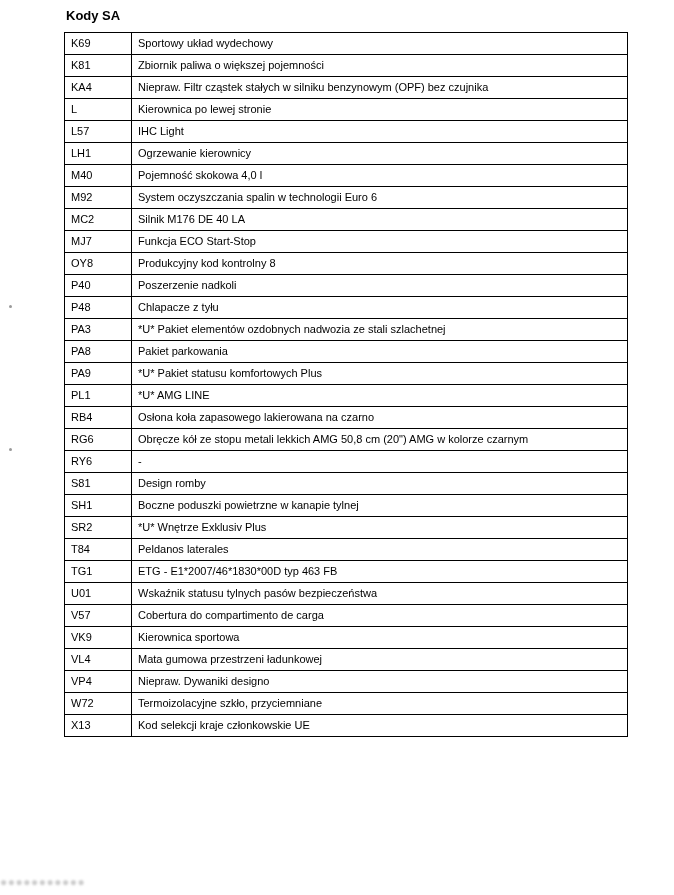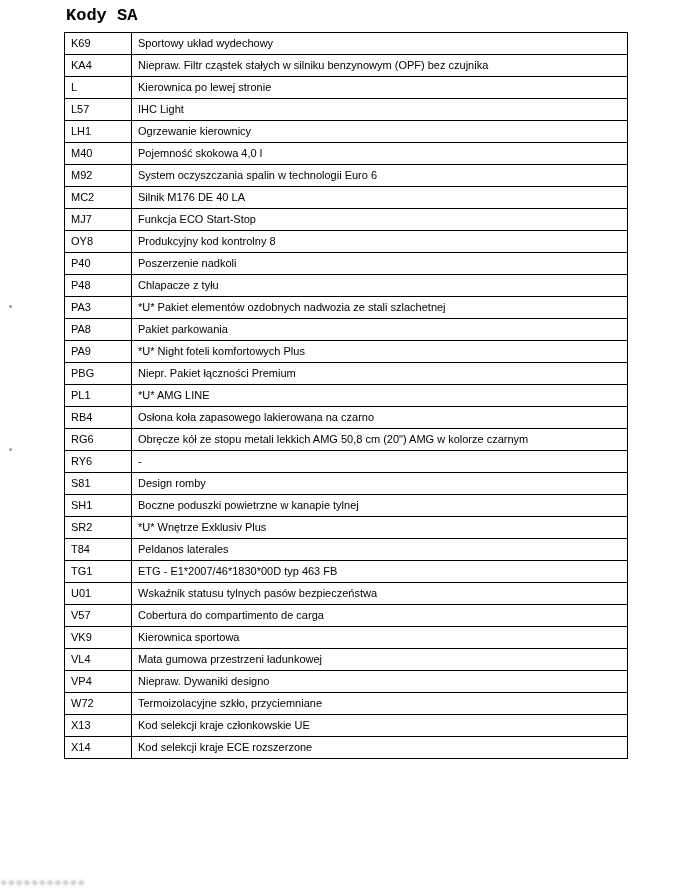--- a/index.html
+++ b/index.html
@@ -15,27 +15,26 @@
     color: #000000;
     overflow: hidden;
   }
   .page {
     position: absolute;
     top: 8px;
     left: 64px;
     width: 566px;
   }
   .page-title {
-    font-size: 17px;
+    font-size: 13px;
     font-weight: bold;
     margin: 0 0 0 2px;
     padding: 0;
     line-height: 16px;
     color: #000000;
-    font-family: Liberation Mono, monospace;
   }
   table.sa-table {
     border-collapse: collapse;
     table-layout: fixed;
     width: 564px;
     margin-top: 8px;
     padding-left: 44px;
   }
   table.sa-table td {
     border: 1px solid #000000;
@@ -85,20 +84,24 @@
 <div class="page">
   <h1 class="page-title">Kody SA</h1>
 
   <table class="sa-table">
     <tbody>
         <tr>
           <td class="code-cell">K69</td>
           <td class="desc-cell">Sportowy układ wydechowy</td>
         </tr>
         <tr>
+          <td class="code-cell">K81</td>
+          <td class="desc-cell">Zbiornik paliwa o większej pojemności</td>
+        </tr>
+        <tr>
           <td class="code-cell">KA4</td>
           <td class="desc-cell">Niepraw. Filtr cząstek stałych w silniku benzynowym (OPF) bez czujnika</td>
         </tr>
         <tr>
           <td class="code-cell">L</td>
           <td class="desc-cell">Kierownica po lewej stronie</td>
         </tr>
         <tr>
           <td class="code-cell">L57</td>
           <td class="desc-cell">IHC Light</td>
@@ -138,25 +141,21 @@
         <tr>
           <td class="code-cell">PA3</td>
           <td class="desc-cell">*U* Pakiet elementów ozdobnych nadwozia ze stali szlachetnej</td>
         </tr>
         <tr>
           <td class="code-cell">PA8</td>
           <td class="desc-cell">Pakiet parkowania</td>
         </tr>
         <tr>
           <td class="code-cell">PA9</td>
-          <td class="desc-cell">*U* Night foteli komfortowych Plus</td>
-        </tr>
-        <tr>
-          <td class="code-cell">PBG</td>
-          <td class="desc-cell">Niepr. Pakiet łączności Premium</td>
+          <td class="desc-cell">*U* Pakiet statusu komfortowych Plus</td>
         </tr>
         <tr>
           <td class="code-cell">PL1</td>
           <td class="desc-cell">*U* AMG LINE</td>
         </tr>
         <tr>
           <td class="code-cell">RB4</td>
           <td class="desc-cell">Osłona koła zapasowego lakierowana na czarno</td>
         </tr>
         <tr>
@@ -207,24 +206,20 @@
           <td class="code-cell">VP4</td>
           <td class="desc-cell">Niepraw. Dywaniki designo</td>
         </tr>
         <tr>
           <td class="code-cell">W72</td>
           <td class="desc-cell">Termoizolacyjne szkło, przyciemniane</td>
         </tr>
         <tr>
           <td class="code-cell">X13</td>
           <td class="desc-cell">Kod selekcji kraje członkowskie UE</td>
-        </tr>
-        <tr>
-          <td class="code-cell">X14</td>
-          <td class="desc-cell">Kod selekcji kraje ECE rozszerzone</td>
         </tr>
       </tbody>
   </table>
 </div>
 
 <div class="tick-mark tick-1"></div>
 <div class="tick-mark tick-2"></div>
 
 <div class="watermark">●●●●●●●●●●●</div>
 

